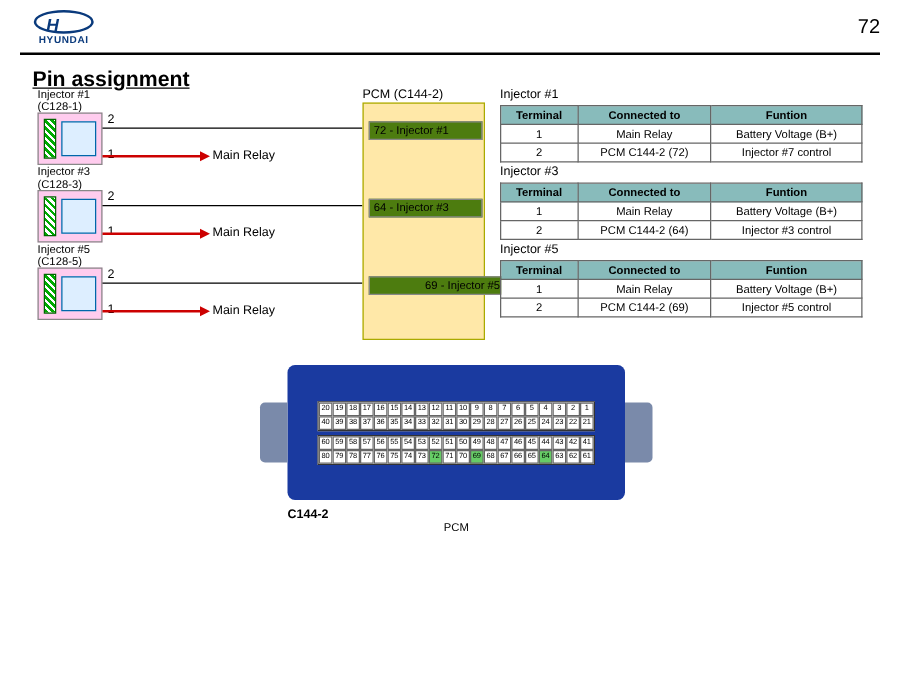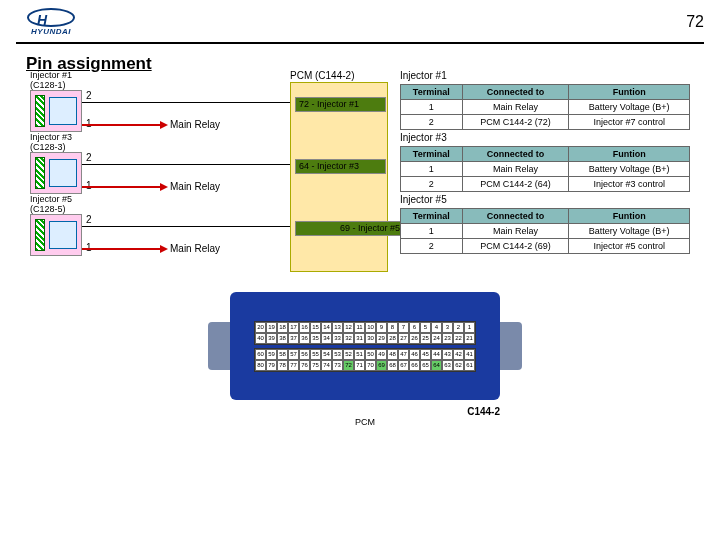--- a/index.html
+++ b/index.html
@@ -1,20 +1,20 @@
 <!DOCTYPE html>
 <html><head>
 <meta charset="utf-8">
 <style>
   body { margin:0; padding:0; font-family: Arial, sans-serif; width:720px; height:540px; background:#fff; color:#000; font-size:10px; position:relative; }
   .header { display:flex; align-items:center; padding:8px 16px 4px 16px; }
   .logo { width:70px; height:28px; display:flex; flex-direction:column; align-items:center; justify-content:center; }
   .logo-oval { width:44px; height:20px; border:2px solid #0a3a7c; border-radius:50%/50%; position:relative; }
   .logo-h { position:absolute; top:2px; left:8px; font-weight:bold; font-style:italic; color:#0a3a7c; font-size:14px; }
-  .logo-text { font-size:8px; font-weight:bold; font-style:italic; color:#0a3a7c; letter-spacing:0.5px; }
+  .logo-text { font-size:8px; font-weight:bold; color:#0a3a7c; letter-spacing:0.5px; }
   .title { font-size:20px; font-weight:bold; font-style:italic; margin-left:30px; }
   .page-num { margin-left:auto; font-size:16px; }
   .hr { height:2px; background:#000; margin:2px 16px 0 16px; }
   .subtitle { font-size:17px; font-weight:bold; margin:10px 0 8px 26px;text-decoration:underline; }
   .content { position:relative; width:700px; margin-left:10px; }
 
   
   .inj { position:absolute; width:50px; height:40px; border:1px solid #888; background:#fce; }
   .inj .fuzz { width:8px; height:30px; background:repeating-linear-gradient(45deg,#0a0,#0a0 2px,#fff 2px,#fff 4px); border:1px solid #060; position:absolute; left:4px; top:4px; }
   .inj .box { position:absolute; left:18px; top:6px; width:26px; height:26px; border:1px solid #06a; background:#def; }
@@ -38,21 +38,21 @@
 
   
   .connector-wrap { position:absolute; left:220px; top:210px; }
   .connector { width:270px; height:108px; background:#1a3aa0; border-radius:6px; position:relative; display:flex; align-items:center; justify-content:center; }
   .conn-side { position:absolute; top:30px; width:22px; height:48px; background:#7a8aaa; }
   .conn-side.l { left:-22px; border-radius:4px 0 0 4px; }
   .conn-side.r { right:-22px; border-radius:0 4px 4px 0; }
   .grid-block { background:#fff; border:1px solid #333; display:grid; grid-template-columns:repeat(20,11px); grid-auto-rows:11px; margin:3px; }
   .cell { border:0.5px solid #666; font-size:6px; display:flex; align-items:center; justify-content:center; background:#fff; }
   .cell.hi { background:#6c6; }
-  .conn-label { text-align:right; font-size:10px; font-weight:bold; margin-top:6px; }
+  .conn-label { text-align:left; font-size:10px; font-weight:bold; margin-top:6px; }
   .conn-sub { text-align:center; font-size:9px; }
 </style>
 </head>
 <body>
 
 <div class="header">
   <div class="logo">
     <div class="logo-oval">
         <span class="logo-h">H</span>
       </div>

